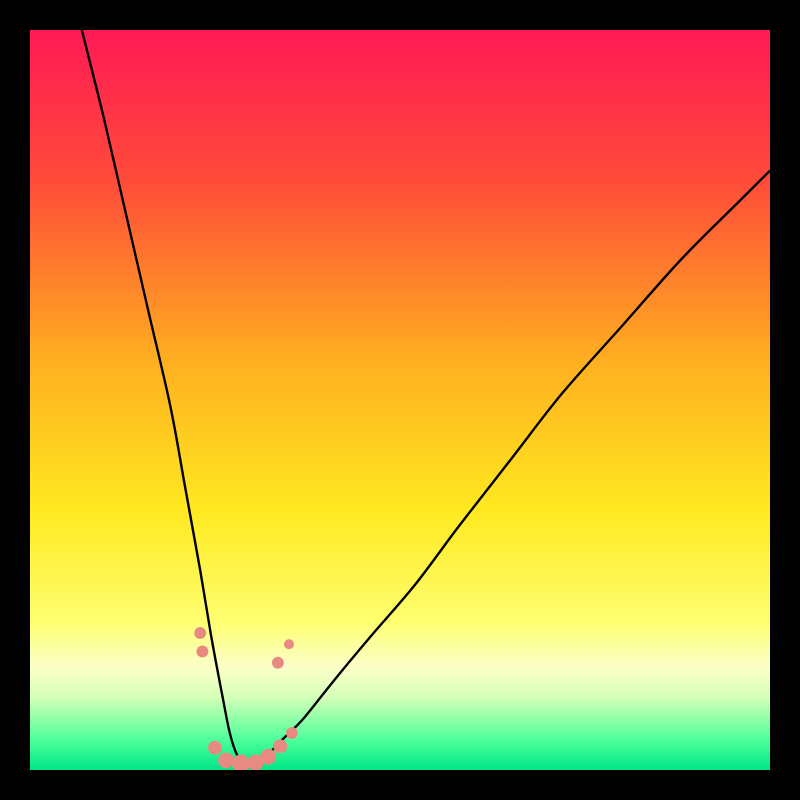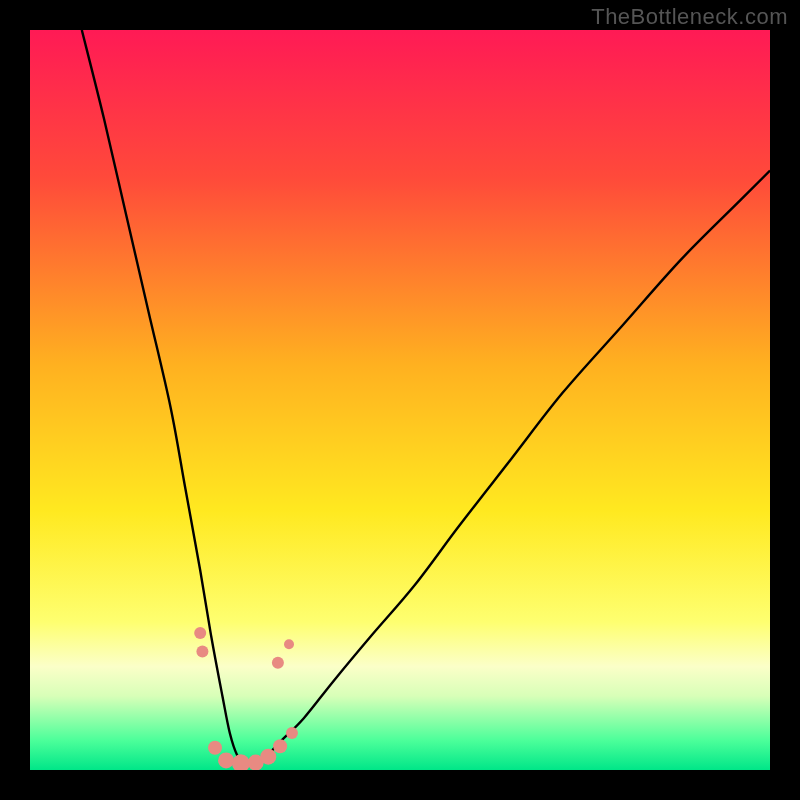--- a/index.html
+++ b/index.html
@@ -35,21 +35,20 @@
     height: 740px;
   }
   svg {
     display: block;
   }
 </style>
 </head>
 <body>
 
 <div class="frame">
-  <div class="watermark">TheBottleneck.com</div>
 
   <div class="plot-wrap">
     <svg id="chart-svg" width="740" height="740" viewBox="0 0 740 740">
       <defs>
         <linearGradient id="bg-grad" x1="0" y1="0" x2="0" y2="1">
             <stop offset="0%" stop-color="#ff1a55"></stop>
             <stop offset="20%" stop-color="#ff4a3a"></stop>
             <stop offset="45%" stop-color="#ffb020"></stop>
             <stop offset="65%" stop-color="#ffe920"></stop>
             <stop offset="80%" stop-color="#feff70"></stop>

